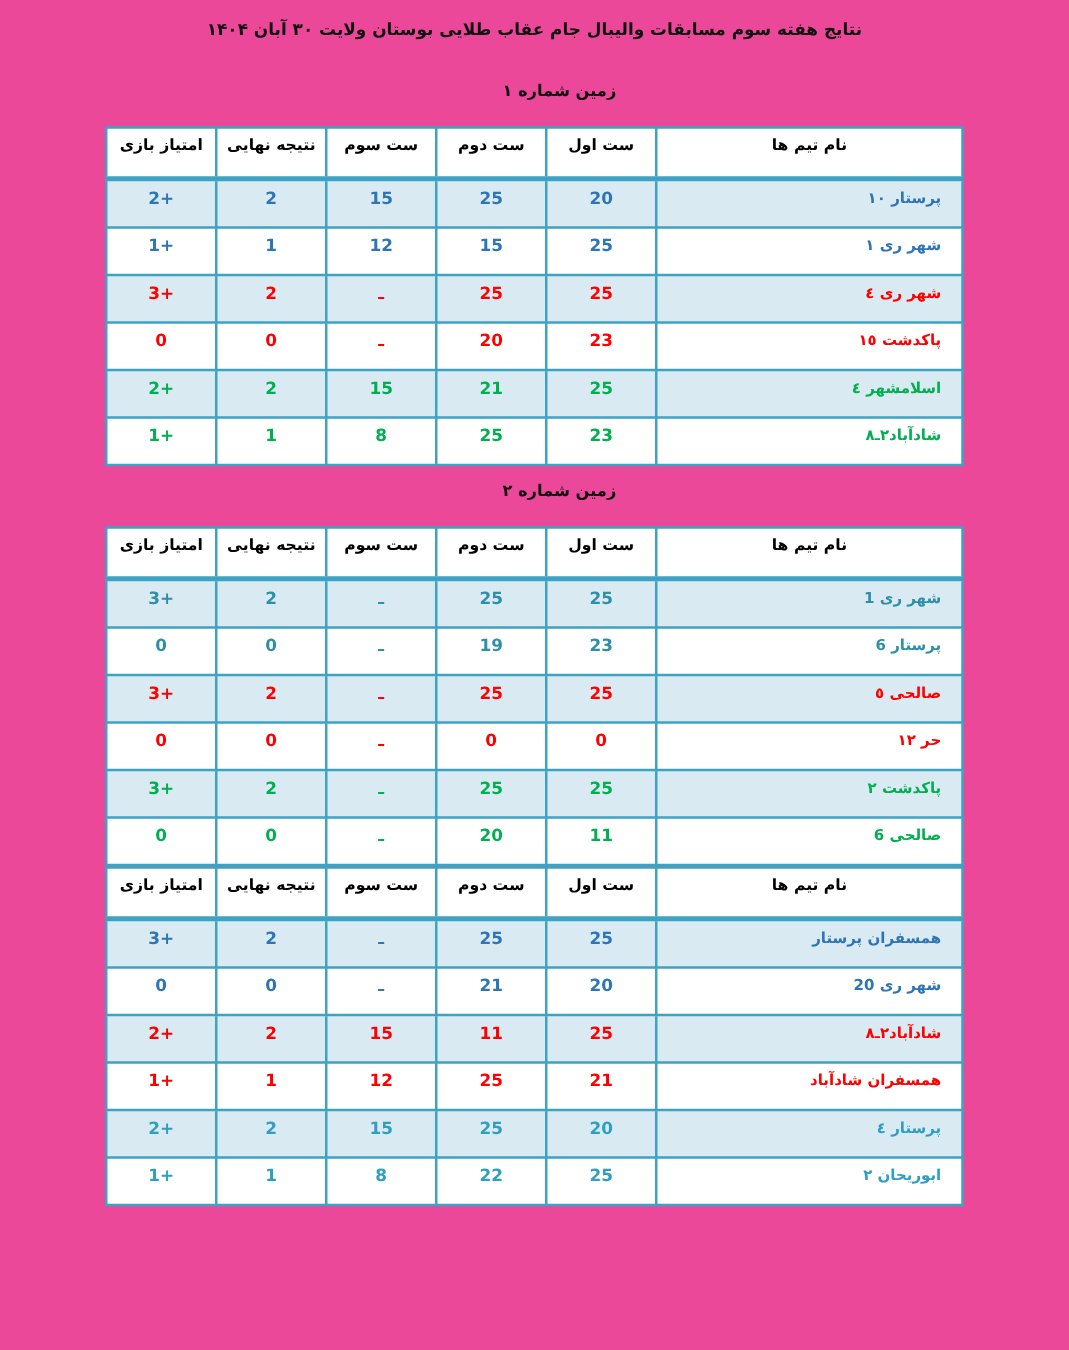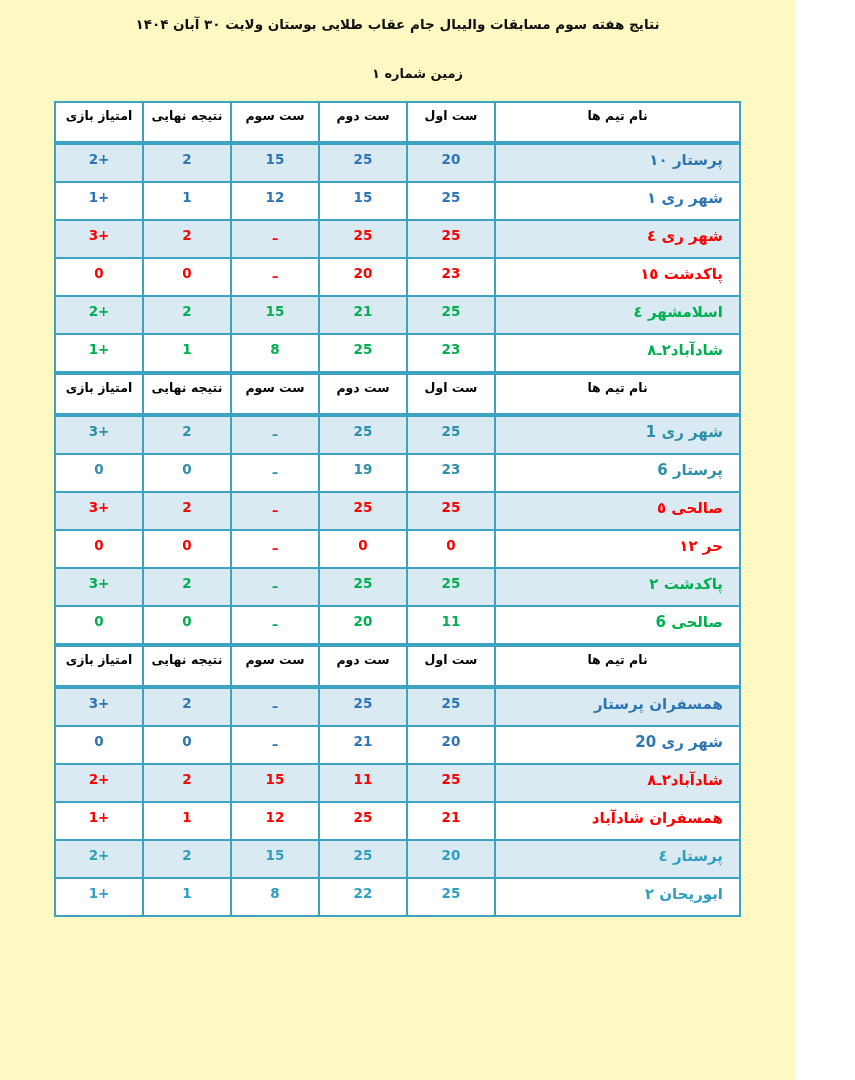--- a/index.html
+++ b/index.html
@@ -2,21 +2,21 @@
 <html lang="fa"><head>
 <meta charset="utf-8">
 <style>
   html,body{margin:0;padding:0;background:#ffffff;}
   body{
     width:855px;height:1080px;
     font-family:"DejaVu Sans",sans-serif;
     color:#000;
     overflow:hidden;
   }
-  .page{width:795px;height:1080px;background:#fef9c3;}
+  .page{width:855px;height:1080px;background:#ec4899;}
   .doc-title{
     padding-top:16px;
     text-align:center;
     font-size:13.5px;
     font-weight:bold;
     direction:rtl;
     color:#111;
   }
   .section-heading{
     text-align:center;
@@ -57,21 +57,21 @@
   table.results tbody td{
     height:30px;
     padding-top:6px;
     font-size:13.5px;
     font-weight:bold;
     background:#fff;
   }
   table.results tbody td.team{
     text-align:right;
     padding-right:16px;
-    font-size:15px;
+    font-size:12px;
   }
   table.results tbody tr.band td{
     background:#D9EAF2;
   }
 </style>
 </head>
 <body>
 
 <div class="page">
 
@@ -145,20 +145,21 @@
             <td>25</td>
             <td>8</td>
             <td>1</td>
             <td>+1</td>
           </tr>
         </tbody>
     </table>
   </div>
 
   <div>
+    <div class="section-heading next">زمین شماره ۲</div>
     <table class="results">
       <colgroup>
         <col class="team-col">
           <col class="num-col">
           <col class="num-col">
         <col class="num-col">
           <col class="num-col">
           <col class="num-col">
       </colgroup>
       <thead>

